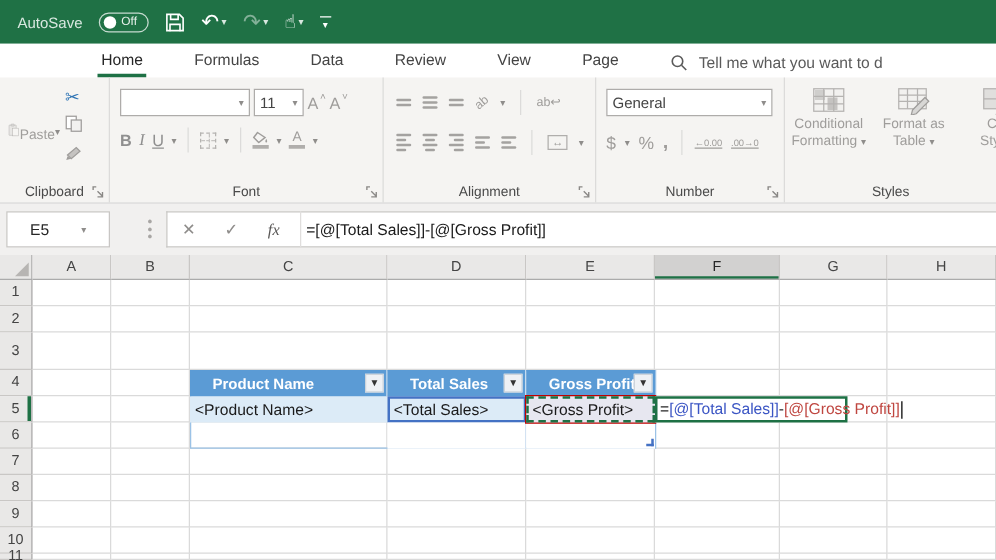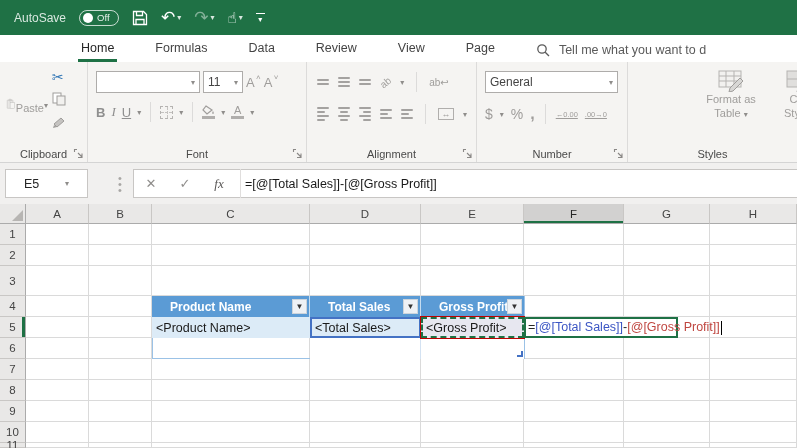--- a/index.html
+++ b/index.html
@@ -324,20 +324,30 @@
       <span class="dec">←0.00</span>
       <span class="dec">.00→0</span>
     </div>
     <span class="launcher"><svg width="11" height="11" viewBox="0 0 11 11">
           <path d="M1.5 4V1.5H4M5 5l4 4M9 5.5V9.5H5" fill="none" stroke="#8a8886" stroke-width="1.1"></path>
         </svg></span>
     <span class="glabel">Number</span>
   </div>
 
   <div class="grp grp-styles">
+    <div class="stylebtn sb1">
+      <svg width="26" height="22" viewBox="0 0 26 22">
+          <rect x="1" y="1" width="24" height="18" fill="#f2f1ef" stroke="#b5b3b1"></rect>
+          <rect x="2" y="2" width="8" height="8" fill="#cfcecc"></rect>
+          <rect x="12" y="8" width="8" height="10" fill="#c5c3c1"></rect>
+          <path d="M1 7h24M1 13h24M9 1v18M17 1v18" stroke="#b5b3b1" fill="none"></path>
+        </svg>
+      <span class="l1">Conditional</span>
+      <span class="l2"><span>Formatting</span> <span class="dd">▾</span></span>
+    </div>
     <div class="stylebtn sb2">
       <svg width="26" height="22" viewBox="0 0 26 22">
           <rect x="1" y="1" width="22" height="16" fill="#f2f1ef" stroke="#b5b3b1"></rect>
           <path d="M1 6h22M1 11h22M8 1v16M16 1v16" stroke="#b5b3b1" fill="none"></path>
           <path d="M12 18 22 8l3 3-10 10-4 1z" fill="#d8d7d5" stroke="#9f9d9b"></path>
         </svg>
       <span class="l1">Format as</span>
       <span class="l2"><span>Table</span> <span class="dd">▾</span></span>
     </div>
     <div class="stylebtn sb3">

